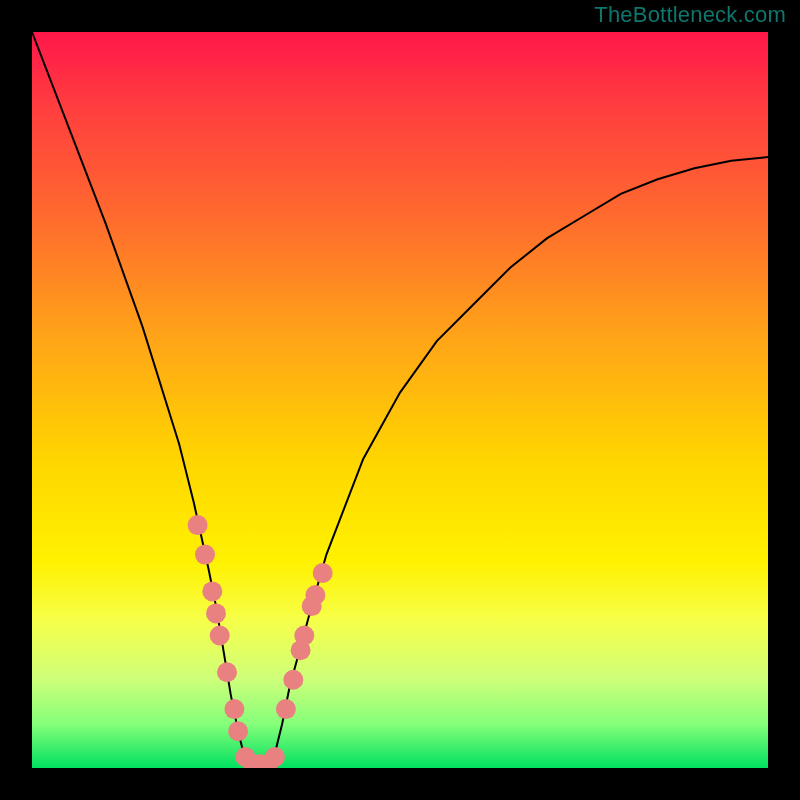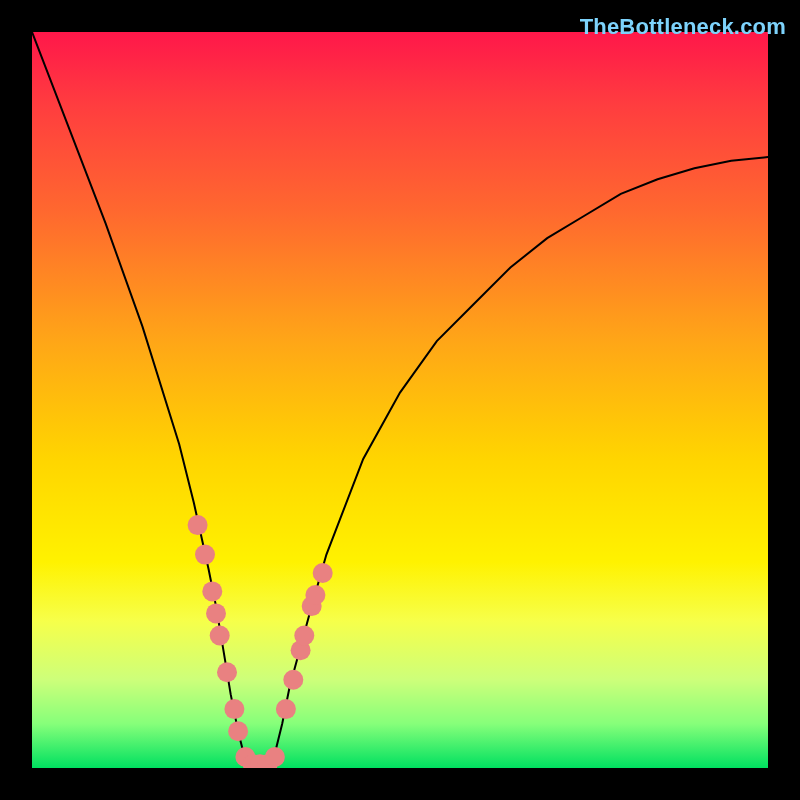--- a/index.html
+++ b/index.html
@@ -32,25 +32,25 @@
       #ffd500 58%,
       #fff200 72%,
       #f6ff4a 80%,
       #cdff7a 88%,
       #86ff7a 94%,
       #00e060 100%
     );
   }
   .watermark {
     position: absolute;
-    top: 14px;
+    top: 2px;
     right: 14px;
-    color: #7dd3fc;
+    color: #0f766e;
     font-size: 22px;
-    font-weight: 700;
+    font-weight: 400;
     letter-spacing: 0.2px;
     user-select: none;
   }
   svg.curve {
     position: absolute;
     inset: 0;
     width: 736px;
     height: 736px;
   }
   .curve path {

